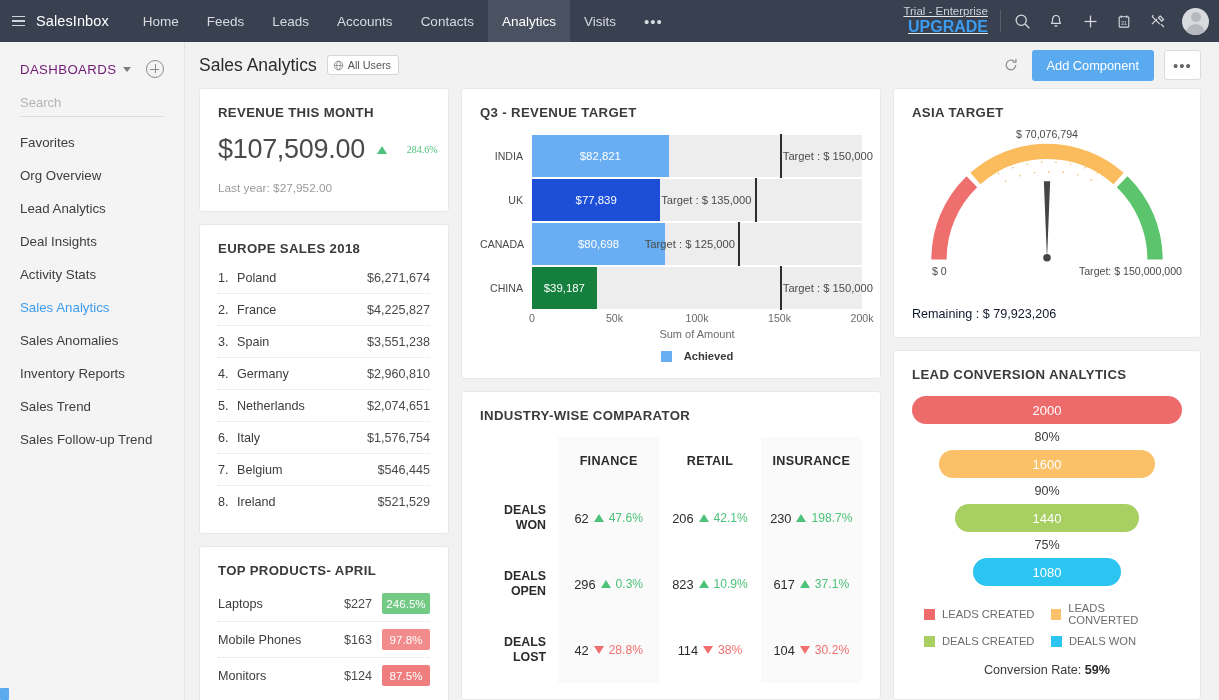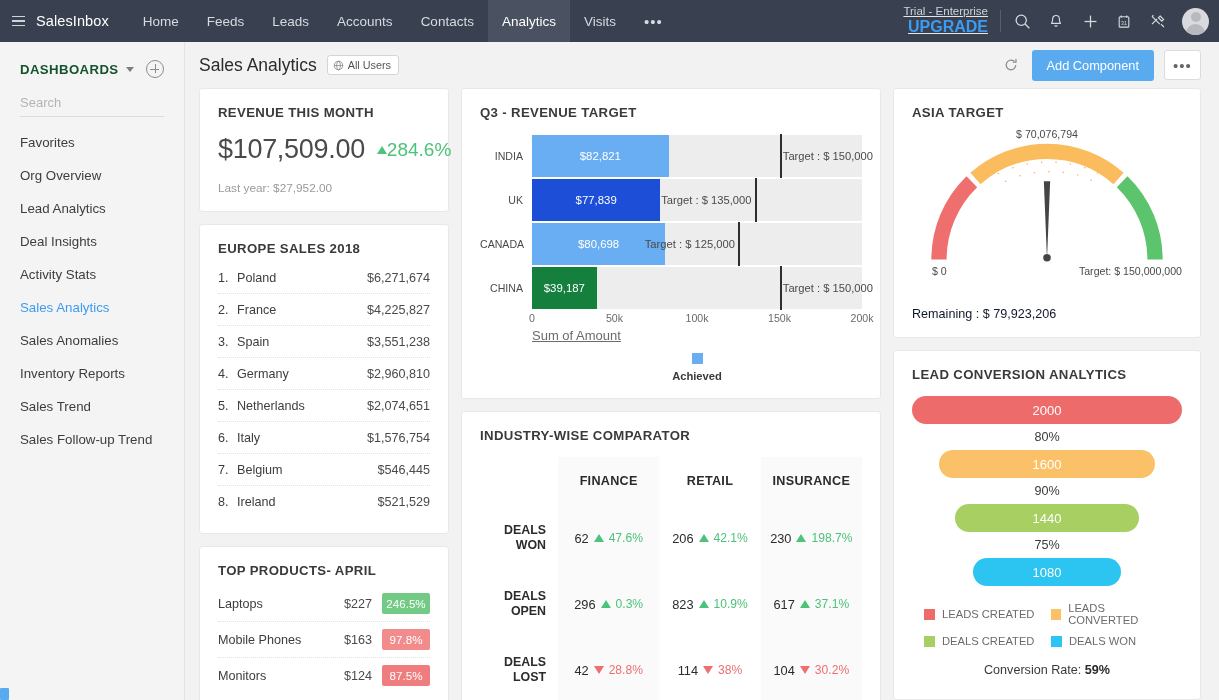--- a/index.html
+++ b/index.html
@@ -47,21 +47,21 @@
   
   #body { display:flex; height: 658px; width:100%; }
 
   
   #sidebar {
     width: 185px; min-width:185px; height:658px;
     background:#f4f4f4; border-right:1px solid #e3e3e3;
     padding: 0 20px;
   }
   .dash-head { display:flex; align-items:center; padding: 18px 0 13px 0; }
-  .dash-title { font-size: 13.2px; font-weight:bold; color:#14532d; letter-spacing:.4px; }
+  .dash-title { font-size: 13.2px; font-weight:normal; color:#701a75; letter-spacing:.4px; }
   .caret { width:0;height:0;border-left:4px solid transparent;border-right:4px solid transparent;border-top:5px solid #7d7d7d; margin-left:7px; }
   .plus-circle {
     margin-left:auto; width:18px;height:18px;border-radius:50%;
     border:1.3px solid #8b8b8b; position:relative; cursor:pointer;
   }
   .plus-circle::before,.plus-circle::after{content:"";position:absolute;background:#8b8b8b;}
   .plus-circle::before{width:9px;height:1.3px;left:3.4px;top:7.8px;}
   .plus-circle::after{height:9px;width:1.3px;top:3.4px;left:7.8px;}
   .searchbox {
     border:0; border-bottom:1px solid #dcdcdc; background:transparent;
@@ -97,21 +97,21 @@
   .col-a { width:250px; }
   .col-b { width:420px; }
   .col-c { flex:1; }
 
   .card { background:#fff; border:1px solid #e8e8e8; border-radius:3px; padding:16px 18px; }
   .card-title { font-size:13.2px; font-weight:bold; color:#3a3a3a; letter-spacing:.35px; }
 
   
   .rev-amount { font-size:27px; color:#4a4a4a; font-weight:300; letter-spacing:-.3px; }
   .rev-row { display:flex; align-items:center; margin-top:14px; }
-  .rev-delta { color:#4cc27a; font-size:19px; margin-left:12px; display:flex; align-items:center; gap:0; }
+  .rev-delta { color:#4cc27a; font-size:10px; margin-left:12px; display:flex; align-items:center; gap:20px;font-family:Liberation Serif, serif; }
   .tri-up { width:0;height:0;border-left:5px solid transparent;border-right:5px solid transparent;border-bottom:8px solid #4cc27a; }
   .rev-last { font-size:11.8px; color:#9a9a9a; margin-top:16px; }
 
   
   .eu-row { display:flex; align-items:center; font-size:12.6px; color:#3d3d3d; padding: 8.5px 0; border-bottom:1px dotted #e2e2e2; }
   .eu-row:last-child { border-bottom:0; }
   .eu-rank { width:19px; color:#3d3d3d; }
   .eu-name { flex:1; }
   .eu-val { color:#4a4a4a; }
 
@@ -125,22 +125,22 @@
   
   .bullet-wrap { margin-top:14px; position:relative; }
   .brow { display:flex; align-items:center; height:44px; }
   .blabel { width:52px; text-align:right; font-size:10.6px; color:#4a4a4a; padding-right:9px; }
   .btrack { flex:1; height:42px; background:#ededed; position:relative; }
   .bfill { position:absolute; left:0; top:0; bottom:0; background:#69aef2; display:flex; align-items:center; justify-content:center; color:#fff; font-size:11.4px; }
   .btargetline { position:absolute; top:-1px; bottom:-1px; width:2px; background:#2e2e2e; }
   .btargettxt { position:absolute; top:50%; transform:translateY(-50%); font-size:11.2px; color:#4a4a4a; white-space:nowrap; }
   .baxis { display:flex; margin-left:52px; position:relative; height:18px; }
   .btick { position:absolute; font-size:10.6px; color:#6b6b6b; transform:translateX(-50%); top:2px; }
-  .axis-caption { text-align:left; font-size:13px; color:#6b6b6b; margin-left:52px;text-decoration:underline; }
-  .legend-row { display:flex; align-items:center; justify-content:center; gap:6px; margin-top:10px; margin-left:52px;flex-direction:column; }
+  .axis-caption { text-align:center; font-size:11px; color:#6b6b6b; margin-left:52px; }
+  .legend-row { display:flex; align-items:center; justify-content:center; gap:12px; margin-top:10px; margin-left:52px; }
   .legend-sw { width:11px;height:11px;background:#69aef2; }
   .legend-tx { font-size:11.2px; color:#3a3a3a; font-weight:bold; }
 
   
   .cmp { margin-top:14px; display:grid; grid-template-columns: 78px 1fr 1fr 1fr; }
   .cmp-cell { display:flex; align-items:center; justify-content:center; font-size:12.3px; color:#2b2b2b; }
   .cmp-head { font-weight:bold; font-size:12.6px; height:48px; letter-spacing:.3px;text-align:center; }
   .cmp-rowlabel { justify-content:flex-end; text-align:right; font-weight:bold; font-size:12.4px; color:#2b2b2b; padding-right:12px; line-height:1.22; height:66px; }
   .cmp-val { height:66px; gap:5px; }
   .shade { background:#fafafa; }

